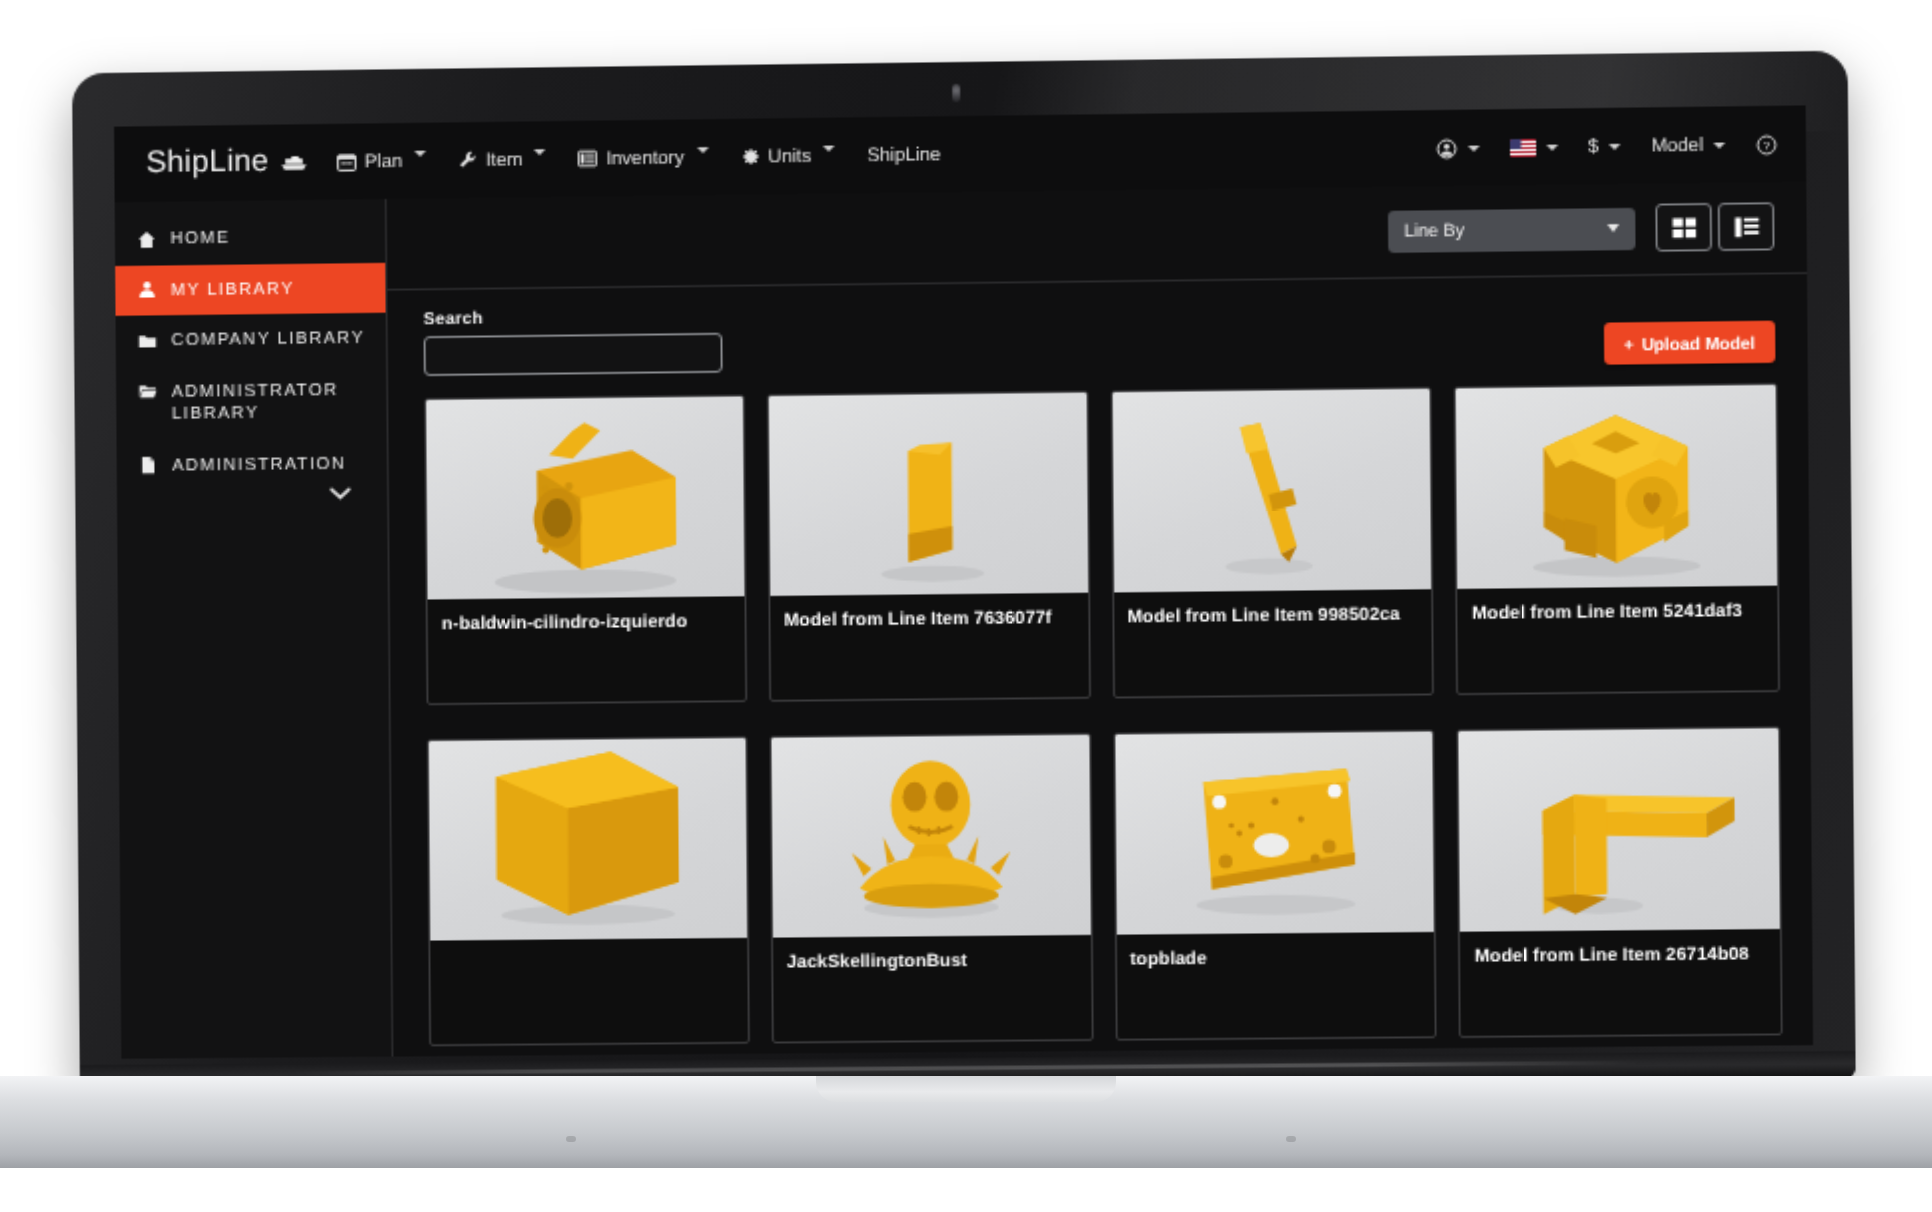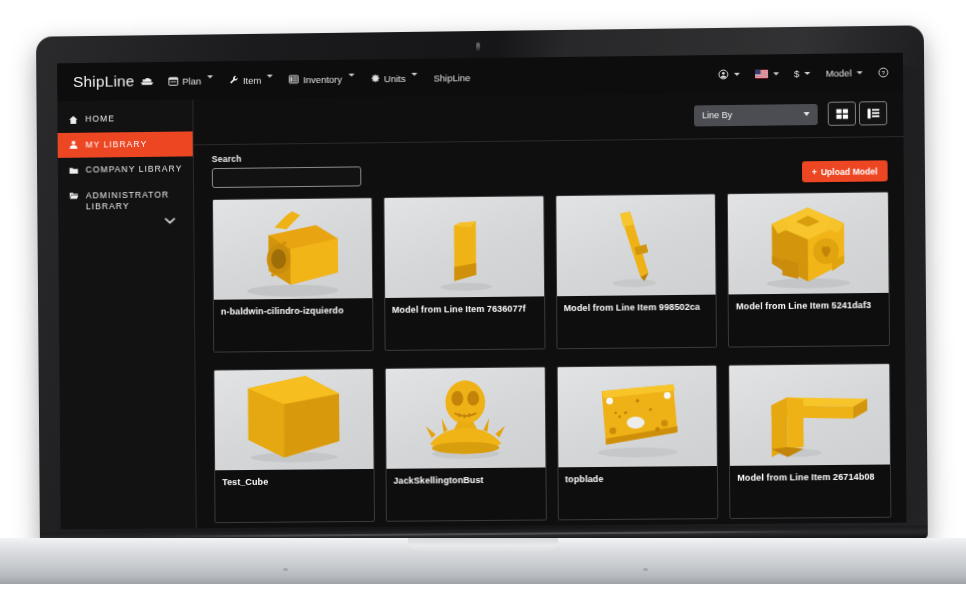--- a/index.html
+++ b/index.html
@@ -266,20 +266,29 @@
             </div>
             <div class="side-item">
               <span class="sico">
                 <svg viewBox="0 0 16 16">
                     <path d="M1.2 3.6h5.2l1.3 1.7h6.6v1.5H3.4L1.2 12.8z" fill="#ededed"></path>
                     <path d="M3.9 7.6h11.2l-2.2 5.4H1.7z" fill="#ededed"></path>
                   </svg>
               </span>
               <span>ADMINISTRATOR LIBRARY</span>
             </div>
+            <div class="side-item">
+              <span class="sico">
+                <svg viewBox="0 0 16 16">
+                    <path d="M3 1.4h6.2l3.6 3.6v9.6H3z" fill="#ededed"></path>
+                    <path d="M9.2 1.4v3.6h3.6z" fill="#9a9a9a"></path>
+                  </svg>
+              </span>
+              <span>ADMINISTRATION</span>
+            </div>
             <div class="side-chevron">
               <svg viewBox="0 0 12 8" width="11" height="7">
                   <path d="M1 1.6 6 6.2l5-4.6" fill="none" stroke="#dddddd" stroke-width="1.8" stroke-linecap="round"></path>
                 </svg>
             </div>
           </div>
 
           <div class="content">
 
             <div class="toolbar">
@@ -397,21 +406,20 @@
               <div class="card">
                 <div class="thumb">
                   <svg viewBox="0 0 160 100">
                     <ellipse cx="80" cy="88" rx="44" ry="5" fill="#c5c6c8"></ellipse>
                     <path d="M34 18 L92 6 L126 24 L126 72 L70 88 L34 70 Z" fill="#EFB216"></path>
                     <path d="M34 18 L70 34 L70 88 L34 70 Z" fill="#E5A810"></path>
                     <path d="M70 34 L126 24 L126 72 L70 88 Z" fill="#D9990D"></path>
                     <path d="M34 18 L92 6 L126 24 L70 34 Z" fill="#F6BE1E"></path>
                   </svg>
                 </div>
-                <div class="cardtitle">Test_Cube</div>
               </div>
 
               <div class="card">
                 <div class="thumb">
                   <svg viewBox="0 0 160 100">
                     <ellipse cx="80" cy="86" rx="34" ry="5" fill="#c6c7c9"></ellipse>
                     <ellipse cx="80" cy="34" rx="20" ry="22" fill="#EFB216"></ellipse>
                     <ellipse cx="72" cy="30" rx="6" ry="7.5" fill="#C2850A"></ellipse>
                     <ellipse cx="88" cy="30" rx="6" ry="7.5" fill="#C2850A"></ellipse>
                     <path d="M69 45 q11 6 22 0" fill="none" stroke="#C2850A" stroke-width="2"></path>

